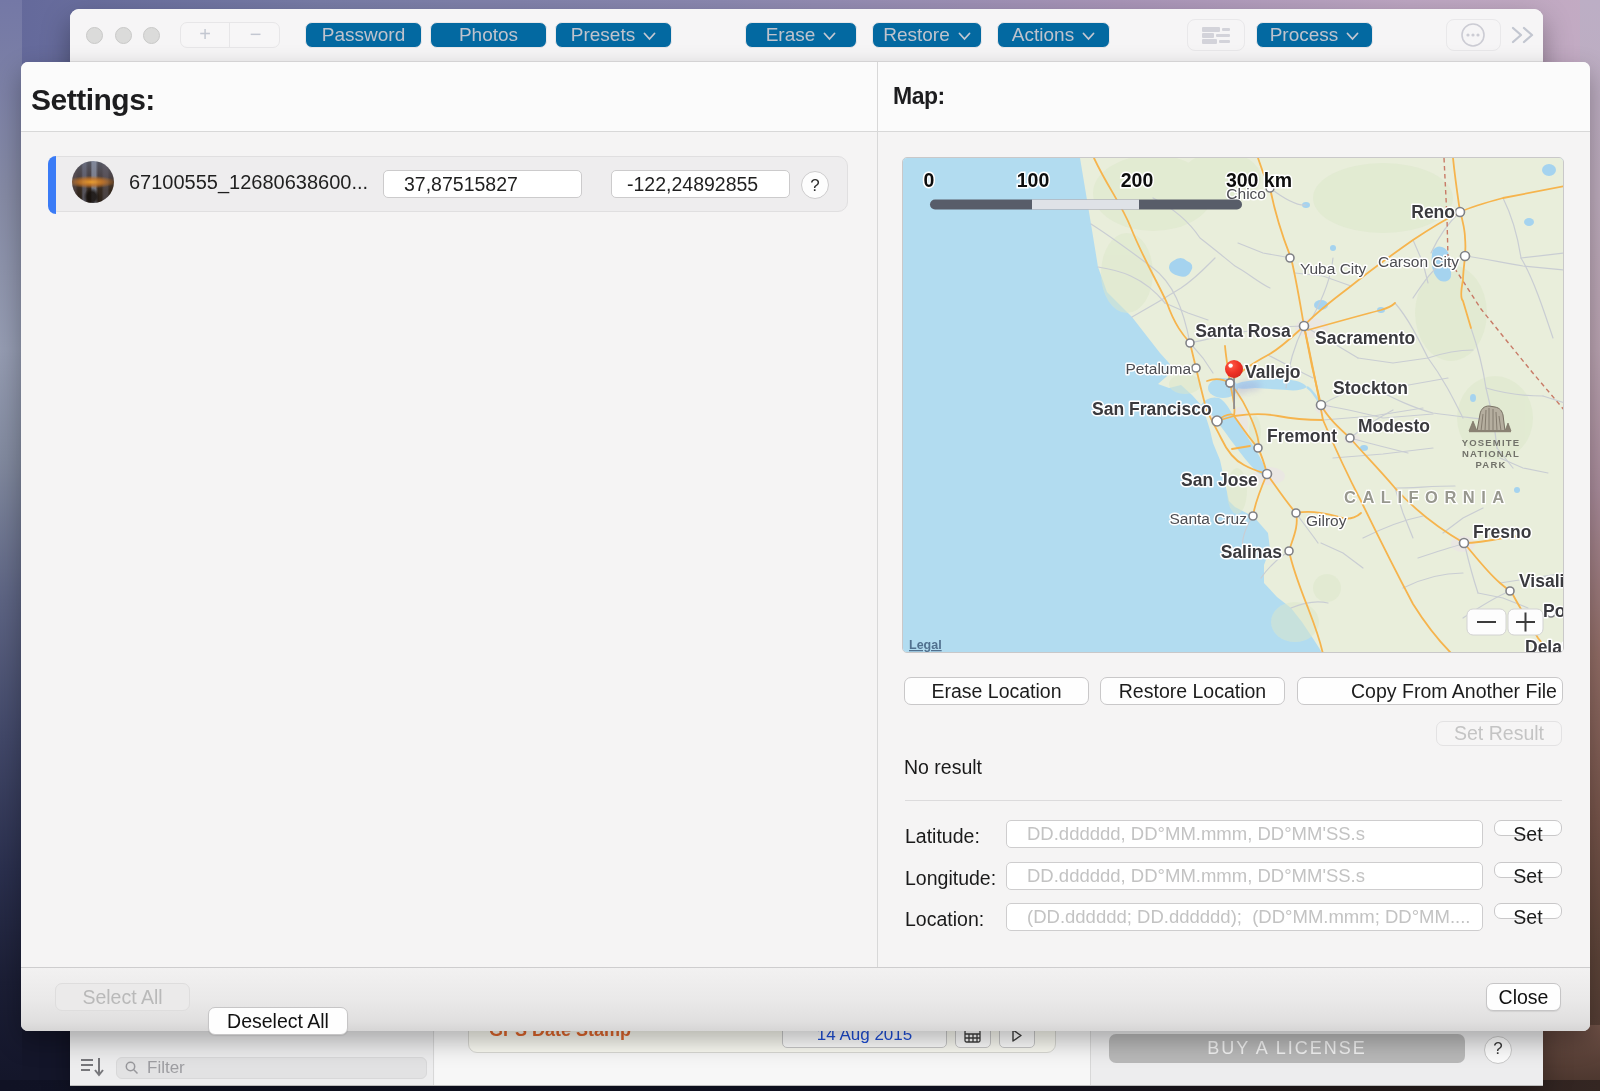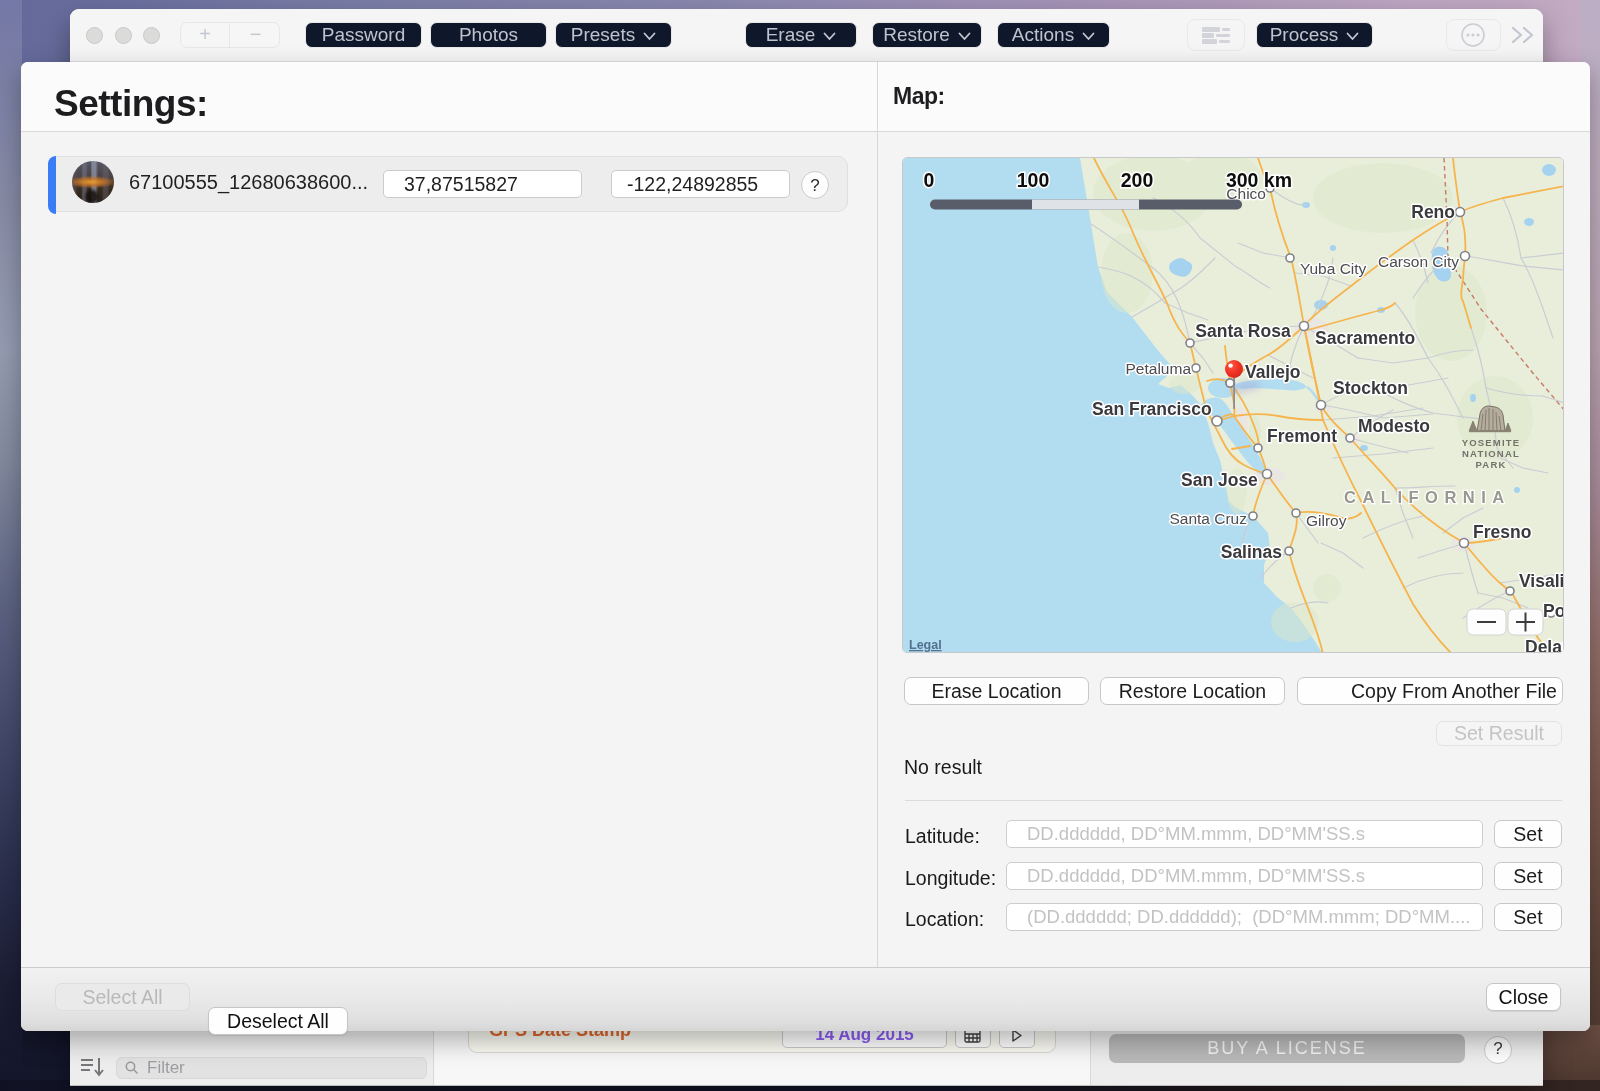--- a/index.html
+++ b/index.html
@@ -18,54 +18,54 @@
   background:linear-gradient(#6e5046 0%,#5a4138 50%,#47332b 100%); }
 #desk-bottom { left:0; top:1080px; width:1600px; height:11px;
   background:linear-gradient(90deg,#101224 0%,#14162a 60%,#241b1c 80%,#342622 100%); }
 
 
 #win { left:70px; top:9px; width:1473px; height:1077px; background:#f5f5f6;
   border-radius:9px; box-shadow:0 12px 28px rgba(0,0,0,.35); }
 #toolbar { left:0; top:0; width:1473px; height:53px; background:#f6f5f6;
   border-radius:9px 9px 0 0; border-bottom:1px solid #e2e1e2; }
 .tl { top:18px; width:17px; height:17px; border-radius:50%; background:#dbdbda; border:1px solid #c9c9c8; }
-.tbtn { top:13px; height:26px; border:1px solid #e9e8ea; border-radius:7px; background:#0f172a;
+.tbtn { top:13px; height:26px; border:1px solid #e9e8ea; border-radius:7px; background:#0369a1;
   color:#bfc3cd; font-size:19px; line-height:24px; text-align:center; }
 .cv { margin-left:8px; }
 #seg { left:110px; top:13px; width:100px; height:26px; border:1px solid #e7e6e8; border-radius:7px; background:#f7f6f7; }
 #seg .s1,#seg .s2 { position:absolute; top:0; width:49px; height:24px; color:#c3c7d1; font-size:20px; text-align:center; line-height:22px; }
 #seg .s1 { left:0; border-right:1px solid #e7e6e8; }
 #seg .s2 { left:50px; }
 #icobtn { left:1117px; top:10px; width:58px; height:32px; border:1px solid #e9e8ea; border-radius:8px; }
 #morebtn { left:1376px; top:10px; width:55px; height:32px; border:1px solid #e9e8ea; border-radius:8px; }
 #chev2 { left:1440px; top:16px; }
 
 
 #wb-left { left:0; top:1013px; width:364px; height:64px; background:#ededee; border-right:1px solid #d8d8d8; }
 #wb-mid  { left:365px; top:1013px; width:655px; height:64px; background:#f7f7f7; }
 #wb-right{ left:1020px; top:1013px; width:453px; height:64px; background:#ededee; border-left:1px solid #d8d8d8; }
 #win-bedge { left:0; top:1076px; width:1473px; height:1px; background:#bdbdbd; }
 #filter { left:46px; top:1048px; width:311px; height:22px; background:#e2e2e3; border:1px solid #d8d8d9; border-radius:6px;
   color:#9d9da1; font-size:17px; line-height:20px; padding-left:30px; }
 #gbox { left:398px; top:960px; width:588px; height:84px; border:1px solid #d9d9d4; border-radius:9px; background:#fbfbf3; }
 #gpsds { left:419px; top:1011px; color:#e0662c; font-size:18px; font-weight:700; }
 #datef { left:712px; top:1015px; width:165px; height:24px; background:#fff; border:1px solid #c9c9c9; border-radius:5px;
-  font-size:17px; color:#8b5cf6; text-align:center; line-height:20px;font-weight:bold; }
+  font-size:17px; color:#1d4ed8; text-align:center; line-height:20px; }
 .mbtn { top:1015px; width:36px; height:24px; background:#fff; border:1px solid #c9c9c9; border-radius:5px; text-align:center; }
 #buy { left:1039px; top:1025px; width:356px; height:29px; background:#b9b9b9; border-radius:7px;
   color:#f3f3f3; font-size:18px; text-align:center; line-height:29px; letter-spacing:2px; }
 #qm2 { left:1414px; top:1027px; width:28px; height:28px; border-radius:50%; background:#fdfdfd; border:1px solid #c9c9c9;
   color:#3c3c3c; font-size:17px; text-align:center; line-height:24px; }
 
 
 #dlg { left:21px; top:62px; width:1569px; height:969px; background:#f5f4f4; border-radius:7px;
   box-shadow:0 10px 26px rgba(0,0,0,.30); }
 #hdr { left:0; top:0; width:1569px; height:70px; background:#fbfbfb; border-bottom:1px solid #d8d8d8;
   border-radius:7px 7px 0 0; }
-#hsets { left:33px; top:21px; font-size:37px; font-weight:700; color:#1d1d1f; letter-spacing:-0.5px; }
+#hsets { left:10px; top:21px; font-size:30px; font-weight:700; color:#1d1d1f; letter-spacing:-0.5px; }
 #hmap  { left:872px; top:21px; font-size:23px; font-weight:700; color:#1d1d1f; letter-spacing:-0.5px; }
 #vsep { left:856px; top:0; width:1px; height:905px; background:#d8d8d8; }
 
 
 #row { left:27px; top:94px; width:800px; height:56px; background:#eeedee; border:1px solid #e0dfe0; border-radius:10px; }
 #rowbar { left:-1px; top:-1px; width:8px; height:58px; background:#3a7bf6; border-radius:10px 0 0 10px; }
 #thumb { left:23px; top:4px; width:42px; height:42px; border-radius:50%; overflow:hidden;
   background:
    radial-gradient(ellipse 58% 15% at 46% 50%, rgba(238,158,44,.95) 0%, rgba(198,118,40,.8) 52%, rgba(120,70,30,0) 100%),
    radial-gradient(ellipse 26% 28% at 47% 85%, rgba(22,17,14,.85) 0 40%, rgba(30,24,20,0) 75%),
@@ -82,21 +82,21 @@
   font-size:19.5px; text-align:center; height:28px; top:615px; line-height:26px; }
 #srch { left:883px; top:659px; width:519px; height:25px; background:#fff; border:1px solid #c8c7c8; border-radius:7px; }
 #srchtxt { left:35px; top:1px; font-size:19.5px; color:#c1c1c1; line-height:22px; }
 #setres { left:1415px; top:659px; width:126px; height:25px; background:#f6f5f5; border:1px solid #e3e2e3; border-radius:7px;
   color:#c4c4c4; font-size:19.5px; text-align:center; line-height:23px; }
 #nores { left:883px; top:694px; font-size:19.5px; color:#1a1a1a; }
 #hsep2 { left:884px; top:738px; width:657px; height:1px; background:#dcdbdc; }
 .flabel { left:884px; font-size:19.5px; color:#1a1a1a; }
 .ffield { left:985px; width:477px; height:28px; background:#fff; border:1px solid #cecdce; border-radius:5px;
   color:#c3c3c3; font-size:18.5px; line-height:26px; padding-left:20px; white-space:nowrap; overflow:hidden; }
-.fset { left:1473px; width:68px; height:28px; background:#fefefe; border:1px solid #c9c8c9; border-radius:7px;
+.fset { left:1473px; width:68px; height:16px; background:#fefefe; border:1px solid #c9c8c9; border-radius:7px;
   color:#1c1c1c; font-size:19.5px; text-align:center; line-height:26px; }
 
 
 #bbar { left:0; top:905px; width:1569px; height:64px; border-top:1px solid #cecdce;
   background:linear-gradient(#f2f1f1 0%,#eae9e9 50%,#e0dfdf 85%,#d6d5d5 100%); border-radius:0 0 7px 7px; }
 #selall { left:34px; top:15px; width:135px; height:28px; background:#ebeaea; border:1px solid #dedddd; border-radius:7px;
   color:#b9b9b9; font-size:19.5px; text-align:center; line-height:26px; }
 #desall { left:187px; top:15px; width:140px; height:28px; background:#fefefe; border:1px solid #c6c5c6; border-radius:7px;
   color:#111; font-size:19.5px; text-align:center; line-height:26px; box-shadow:0 1px 1px rgba(0,0,0,.08);margin-top:24px; }
 #closeb { left:1449px; top:15px; width:75px; height:28px; background:#fefefe; border:1px solid #c6c5c6; border-radius:7px;

